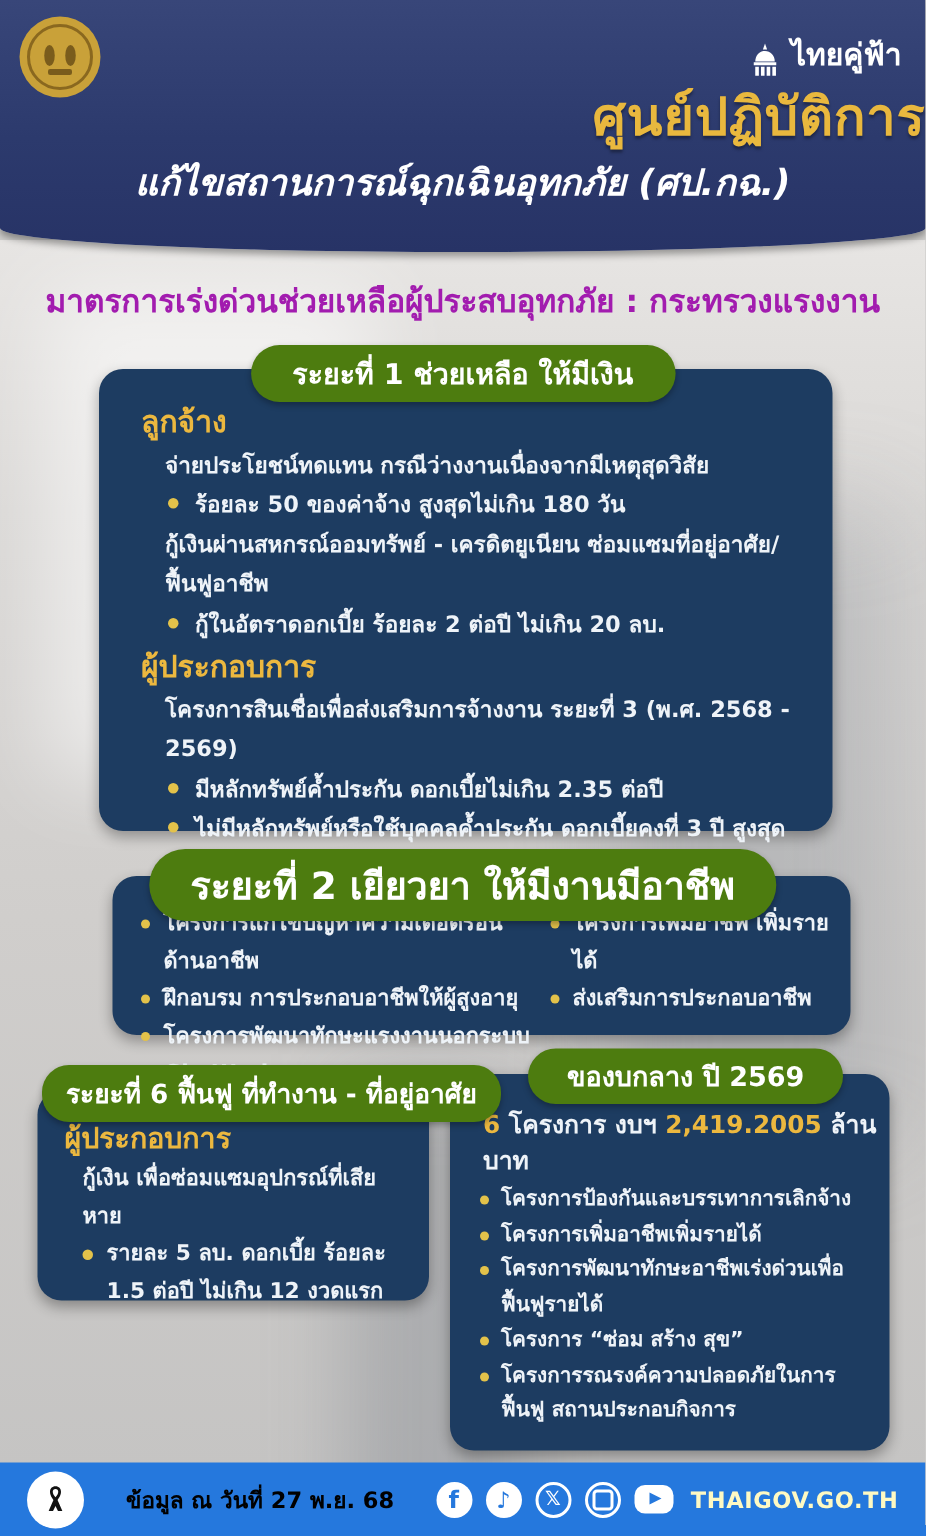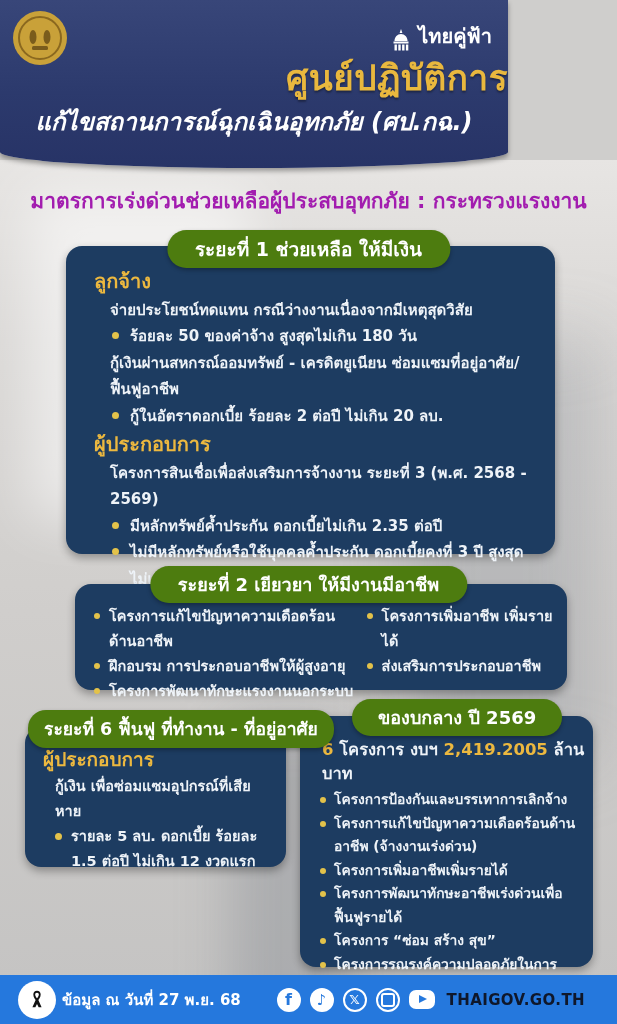--- a/index.html
+++ b/index.html
@@ -15,21 +15,21 @@
     background:linear-gradient(180deg,#e7e5e3 0%,#dad8d6 22%,#d0cecc 55%,#c5c4c3 100%);
     overflow:hidden; }
   .bg .patch1 { position:absolute; left:30px; top:30px; width:220px; height:330px;
     background:rgba(255,255,255,.55); filter:blur(28px); }
   .bg .patch2 { position:absolute; right:20px; top:180px; width:190px; height:420px;
     background:rgba(120,126,138,.28); filter:blur(34px); }
   .bg .patch3 { position:absolute; left:230px; top:560px; width:120px; height:360px;
     background:rgba(110,115,125,.30); filter:blur(26px); }
 
   
-  header { position:absolute; top:0; left:0; width:508px; height:168px;
+  header { position:absolute; top:0; left:0; width:617px; height:168px;
     background:linear-gradient(180deg,#384679 0%,#2c3a6d 55%,#273366 100%);
     border-radius:0 0 50% 50% / 0 0 16px 16px;
     box-shadow:0 3px 5px rgba(0,0,0,.35); z-index:4; }
   .seal { position:absolute; left:10px; top:8px; width:60px; height:60px; }
   .brand { position:absolute; right:16px; top:20px; display:flex; align-items:flex-end; gap:5px;
     color:#ffffff; font-size:20px; font-weight:700; }
   .poster-title { position:absolute; top:50px; left:0; width:100%; text-align:right;
     font-size:35px; font-weight:800; color:#e9b83e; letter-spacing:.5px;
     text-shadow:0 2px 2px rgba(0,0,0,.35);padding-left:26px; }
   .poster-subtitle { position:absolute; top:102px; left:0; width:100%; text-align:center;
@@ -37,21 +37,21 @@
 
   
   .page-title { position:absolute; top:184px; left:0; width:100%; text-align:center;
     font-size:21px; font-weight:800; color:#a21caf; z-index:3; }
 
   
   .badge { position:absolute; background:#4d7c0f; color:#fff; font-weight:800;
     white-space:nowrap; text-align:left; border-radius:999px; z-index:6;
     box-shadow:0 2px 4px rgba(0,0,0,.3); }
   .badge1 { top:230px; left:50%; transform:translateX(-50%); font-size:19px; padding:4px 28px; }
-  .badge2 { top:566px; left:50%; transform:translateX(-50%); font-size:18px; padding:4px 28px; }
+  .badge2 { top:566px; left:50%; transform:translateX(-50%); font-size:25px; padding:4px 28px; }
   .badge3 { top:710px; left:28px; font-size:17.5px; padding:5px 16px; border-radius:18px; }
   .badge4 { top:699px; left:352px; font-size:18px; padding:4px 26px; }
 
   
   .card { position:absolute; background:#1d3c61; border-radius:16px; color:#eef3f8;
     box-shadow:0 4px 9px rgba(0,0,0,.32); z-index:5; }
   .card h3 { color:#ecb83f; font-size:20px; font-weight:800; margin:2px 0; }
   .card p { margin:0; }
   .plain { padding-left:16px; }
   .bullet { position:relative; padding-left:36px; }
@@ -81,34 +81,34 @@
   .card4 .headline { font-size:16.5px; font-weight:800; padding-left:8px; margin-bottom:3px; }
   .gold { color:#ecb83f; }
   .card4 .bullet { padding-left:20px; }
   .card4 .bullet::before { left:6px; top:9px; width:6px; height:6px; }
 
   
   footer { position:absolute; top:975px; left:0; width:617px; height:49px;
     background:#2578dd; display:flex; align-items:center; z-index:7; }
   .ribbon-circle { width:38px; height:38px; background:#fff; border-radius:50%;
     margin-left:18px; display:flex; align-items:center; justify-content:center; flex:0 0 auto; }
-  .date-note { color:#ffffff; font-size:15px; font-weight:600; margin-left:6px; }
+  .date-note { color:#000000; font-size:15px; font-weight:600; margin-left:28px; }
   .socials { margin-left:auto; display:flex; gap:9px; align-items:center; }
   .ic { width:24px; height:24px; display:flex; align-items:center; justify-content:center;
     color:#2578dd; font-weight:800; }
   .ic-fb { background:#fff; border-radius:50%; font-size:16px; }
   .ic-tt { background:#fff; border-radius:50%; font-size:15px; }
   .ic-x  { border:2px solid #fff; border-radius:50%; width:24px; height:24px;
     color:#fff; font-size:13px; }
   .ic-ig { border:2px solid #fff; border-radius:50%; width:24px; height:24px; position:relative; }
   .ic-ig::before { content:""; width:10px; height:10px; border:2px solid #fff; border-radius:3px; }
   .ic-yt { background:#fff; border-radius:7px; width:26px; height:19px; position:relative; }
   .ic-yt::before { content:""; position:absolute; left:10px; top:5px;
     border-left:8px solid #2578dd; border-top:4.5px solid transparent; border-bottom:4.5px solid transparent; }
-  .site { color:#0f172a; font-weight:800; font-size:15px; margin:0 32px 0 12px; letter-spacing:.4px; }
+  .site { color:#fef9c3; font-weight:800; font-size:15px; margin:0 18px 0 12px; letter-spacing:.4px; }
 </style>
 </head>
 <body>
 
 <div class="poster">
 
   <div class="bg">
     <div class="patch1"></div>
     <div class="patch2"></div>
     <div class="patch3"></div>
@@ -175,21 +175,20 @@
 
   <div class="badge badge4">ของบกลาง ปี 2569</div>
   <section class="card card4">
     <p class="headline">
       <span class="gold">6</span>
       <span>โครงการ งบฯ</span>
       <span class="gold">2,419.2005</span>
       <span>ล้านบาท</span>
     </p>
     <p class="bullet">โครงการป้องกันและบรรเทาการเลิกจ้าง</p>
-    <p class="bullet">โครงการแก้ไขปัญหาความเดือดร้อนด้านอาชีพ (จ้างงานเร่งด่วน)</p>
     <p class="bullet">โครงการเพิ่มอาชีพเพิ่มรายได้</p>
     <p class="bullet">โครงการพัฒนาทักษะอาชีพเร่งด่วนเพื่อฟื้นฟูรายได้</p>
     <p class="bullet">โครงการ “ซ่อม สร้าง สุข”</p>
     <p class="bullet">โครงการรณรงค์ความปลอดภัยในการฟื้นฟู สถานประกอบกิจการ</p>
   </section>
 
   <footer>
     <div class="ribbon-circle">
       <svg width="22" height="22" viewBox="0 0 24 24">
         <path fill="#121212" d="M12 2c-2.5 0-4 1.8-4 4 0 3 2 5 2.5 6L7 20h3.2l1.8-3.6 1.8 3.6H17l-3.5-8C14 11 16 9 16 6c0-2.2-1.5-4-4-4zm0 2c1.3 0 2 .9 2 2 0 1.6-1 3-2 4-1-1-2-2.4-2-4 0-1.1.7-2 2-2z"></path>

